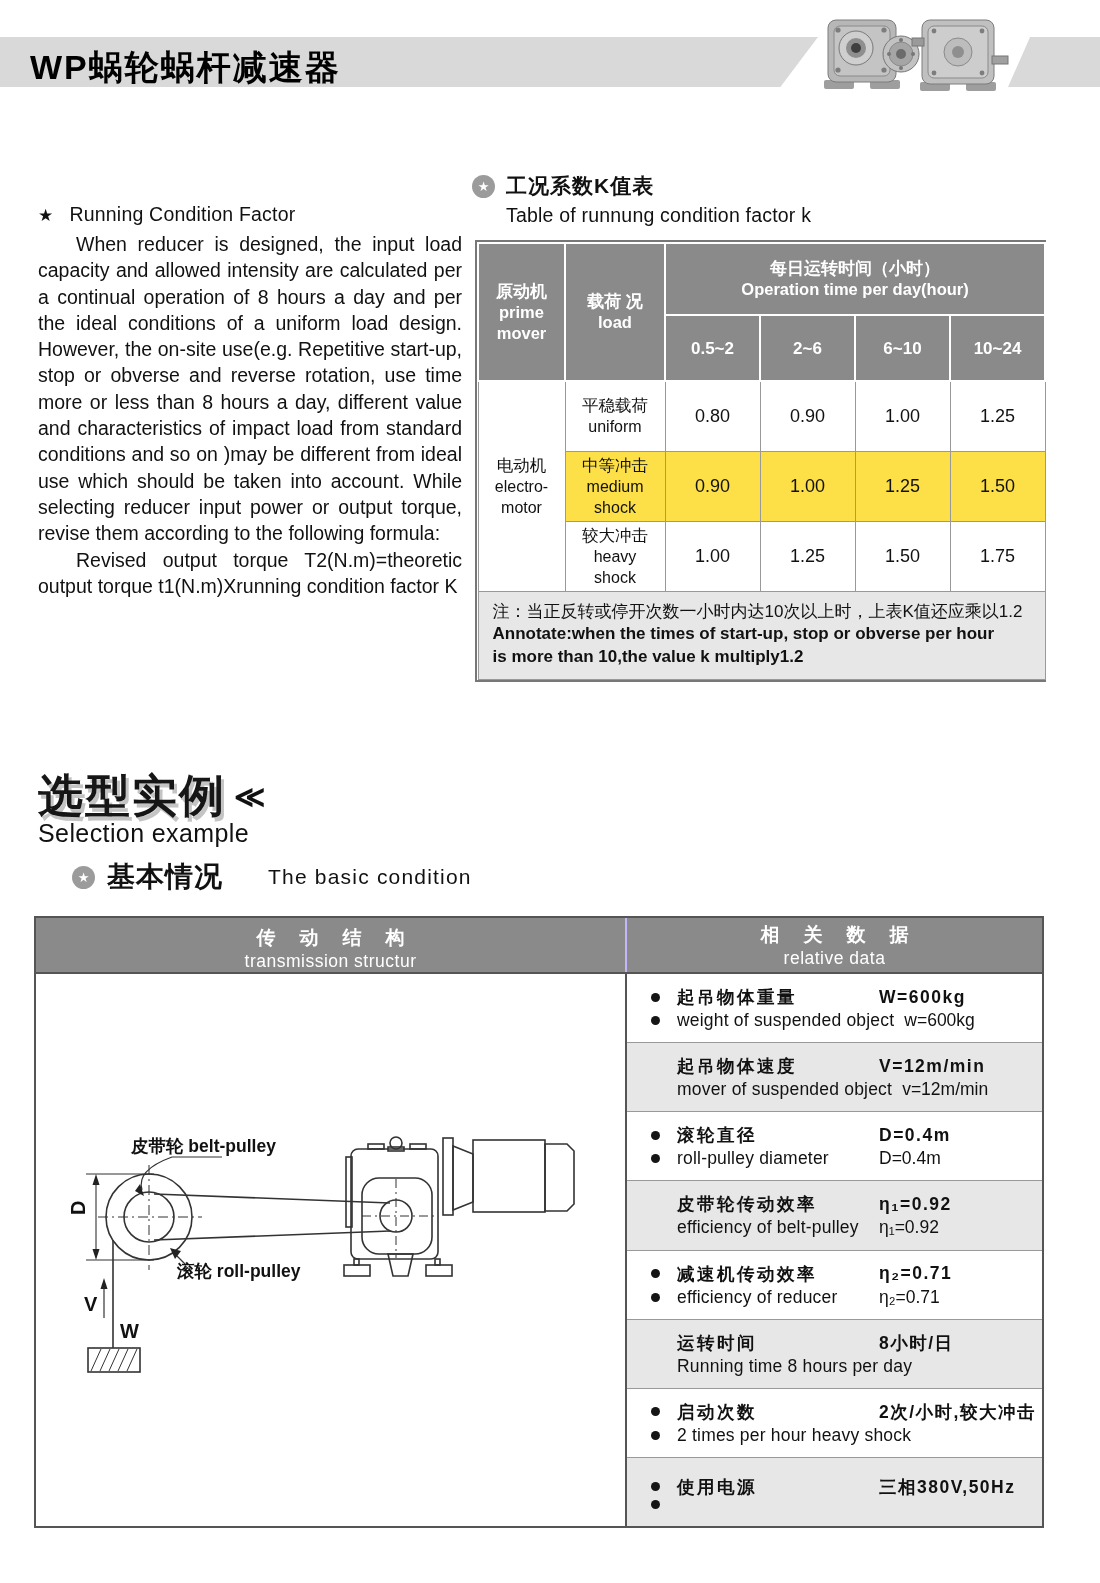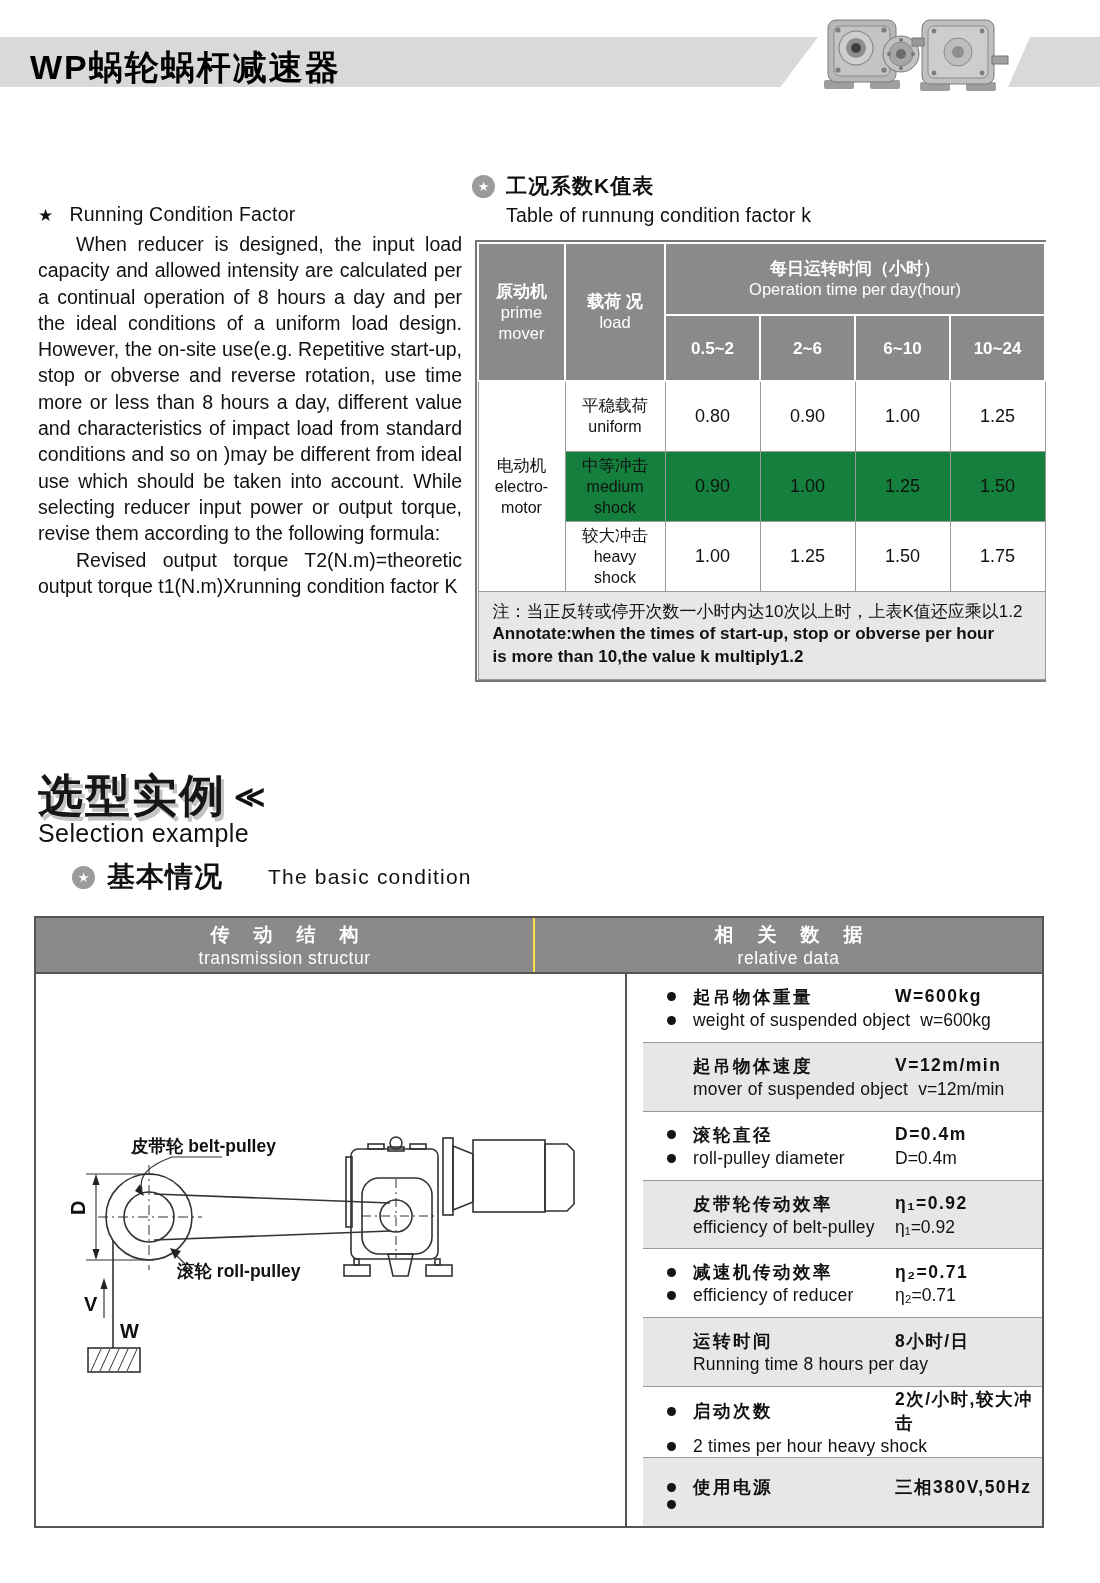--- a/index.html
+++ b/index.html
@@ -22,25 +22,25 @@
   .rc p { font-size:19.5px; line-height:26.3px; text-align:justify; text-indent:38px; }
 
   
   .kt-title { position:absolute; left:472px; top:172px; display:flex; align-items:center; gap:11px; }
   .kt-title .zh { font-size:21px; font-weight:bold; letter-spacing:1px; }
   .kt-sub { position:absolute; left:506px; top:204px; font-size:19.5px; letter-spacing:0.2px; }
   .kt-wrap { position:absolute; left:475px; top:240px; width:571px; border:2px solid #777; background:#fff; }
   .kt { width:100%; border-collapse:collapse; table-layout:fixed; }
   .kt th { background:#8a8a8a; color:#fff; border:2px solid #fff; text-align:center; vertical-align:middle;
            font-weight:bold; font-size:17px; line-height:21px; }
-  .kt th .en { display:block; font-weight:normal; font-size:16.5px; }
+  .kt th .en { display:block; font-weight:bold; font-size:16.5px; }
   .kt th .pre, .kt td .pre { white-space:pre-line; }
   .kt td { border:1.5px solid #999; text-align:center; vertical-align:middle; font-size:18px; line-height:21px;
            background:#fff; }
-  .kt tr.shade td { background:#15803d; }
+  .kt tr.shade td { background:#fde047; }
   .kt td .zh { font-weight:normal; font-size:16.5px; display:block; }
   .kt td .en { font-size:16px; display:block; }
   .kt .note td { background:#e7e7e7; text-align:left; padding:9px 12px 11px 14px; font-size:17px; line-height:22.5px; }
   .kt .note .nzh { font-weight:normal; display:block; }
   .kt .note .nen { font-weight:bold; display:block; }
 
   .star-badge { display:inline-flex; width:23px; height:23px; border-radius:50%; background:#9b9b9b;
                 color:#fff; align-items:center; justify-content:center; font-size:13px; flex:0 0 23px; }
 
   
@@ -50,29 +50,29 @@
   .sel-h .mark { font-size:30px; font-weight:bold; margin-left:8px; vertical-align:4px; }
   .sel-en { position:absolute; left:38px; top:819px; font-size:25px; letter-spacing:0.4px; }
   .sel-sub { position:absolute; left:72px; top:858px; display:flex; align-items:center; }
   .sel-sub .zh { font-size:28px; font-weight:bold; margin-left:12px; letter-spacing:1px; }
   .sel-sub .en { font-size:21px; margin-left:45px; letter-spacing:1.2px; }
 
   
   .bt { position:absolute; left:34px; top:916px; width:1010px; height:612px; border:2px solid #555; background:#fff; }
   .bt-head { display:flex; height:56px; background:#8a8a8a; border-bottom:2px solid #555; }
   .bt-head .hc { display:flex; flex-direction:column; justify-content:center; align-items:center; color:#fff; }
-  .bt-head .hc.l { width:499px; border-right:2px solid #fde047; }
+  .bt-head .hc.l { width:591px; border-right:2px solid #c4b5fd;justify-content:flex-end; }
   .bt-head .hc.r { flex:1; }
   .bt-head .hzh { font-size:19px; font-weight:bold; letter-spacing:24px; text-indent:24px; }
   .bt-head .hen { font-size:17.5px; letter-spacing:0.5px; }
   .bt-body { display:flex; height:552px; }
   .bt-draw { width:591px; border-right:2px solid #555; position:relative; background:#fff; }
   .bt-rows { flex:1; display:flex; flex-direction:column; }
   .bt-row { flex:1; display:flex; flex-direction:column; justify-content:center; padding-left:24px;
-            border-top:1.5px solid #999; gap:1px; background:#fff;margin-left:16px; }
+            border-top:1.5px solid #999; gap:1px; background:#fff; }
   .bt-row:first-child { border-top:none; }
   .bt-row.shade { background:#e7e7e7; }
   .bt-row .line { display:flex; align-items:center; }
   .bt-row .dot { width:26px; flex:0 0 26px; display:flex; align-items:center; }
   .bt-row .dot i { display:block; width:9px; height:9px; border-radius:50%; background:#151515; }
   .bt-row .lab { min-width:202px; padding-right:10px; font-size:17.5px; }
   .bt-row .val { font-size:17.5px; }
   .bt-row .line.zh .lab { font-weight:bold; letter-spacing:2.5px; }
   .bt-row .line.zh .val { font-weight:bold; letter-spacing:1.5px; }
   .bt-row .line.en .lab { letter-spacing:0.2px; }

